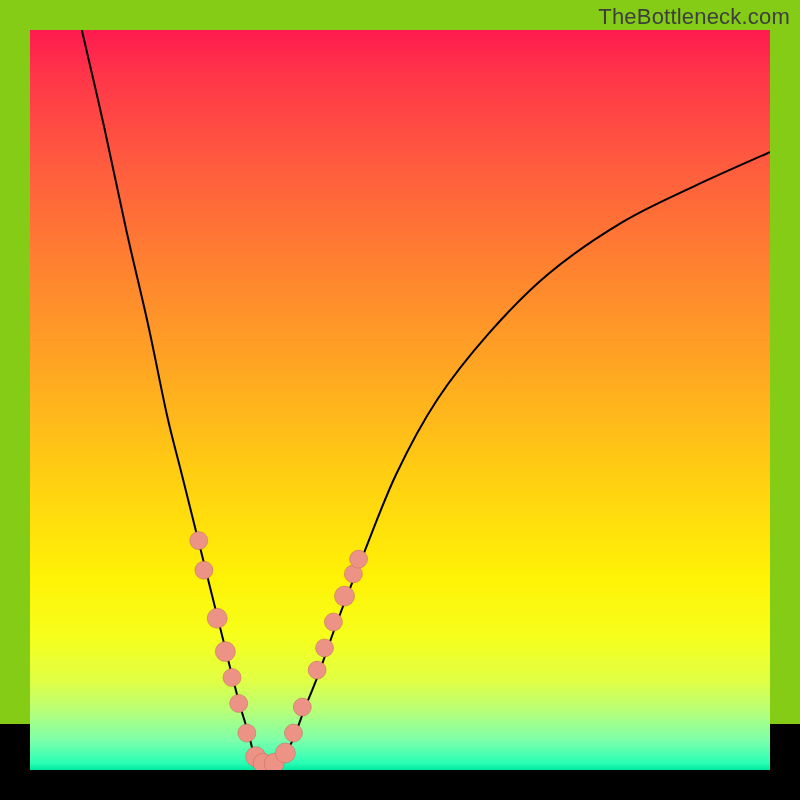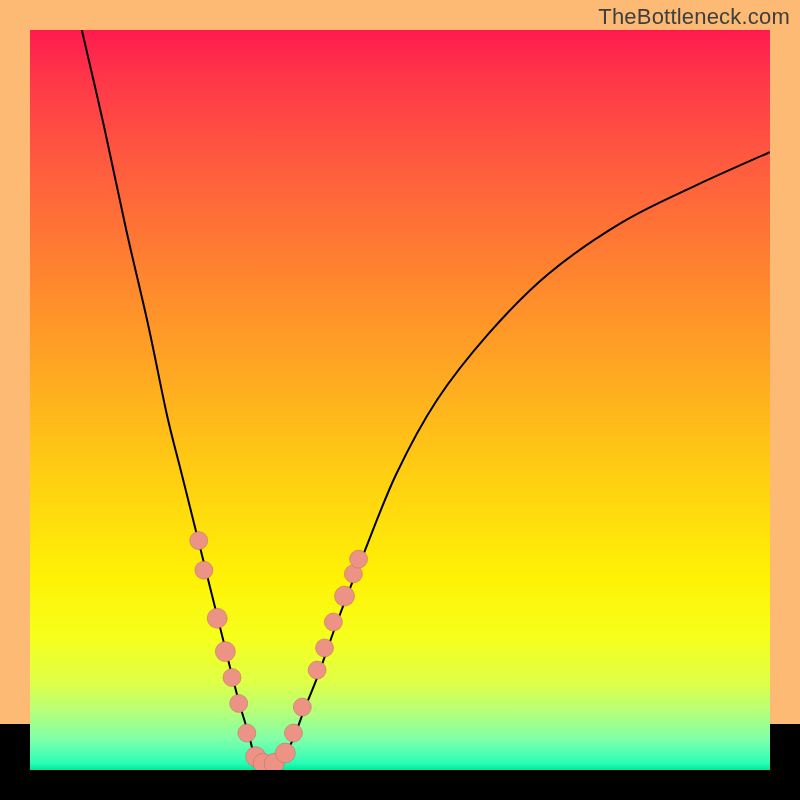--- a/index.html
+++ b/index.html
@@ -10,21 +10,21 @@
     overflow: hidden;
     background: #000;
     font-family: Arial, Helvetica, sans-serif;
   }
   .frame {
     position: absolute;
     left: 0;
     top: 0;
     width: 800px;
     height: 724px;
-    background: #fdba74;
+    background: #84cc16;
   }
   .plot-area {
     position: absolute;
     left: 30px;
     top: 30px;
     width: 740px;
     height: 740px;
     background: linear-gradient(to bottom,
       #ff1a4f 0%,
       #ff3549 6%,

